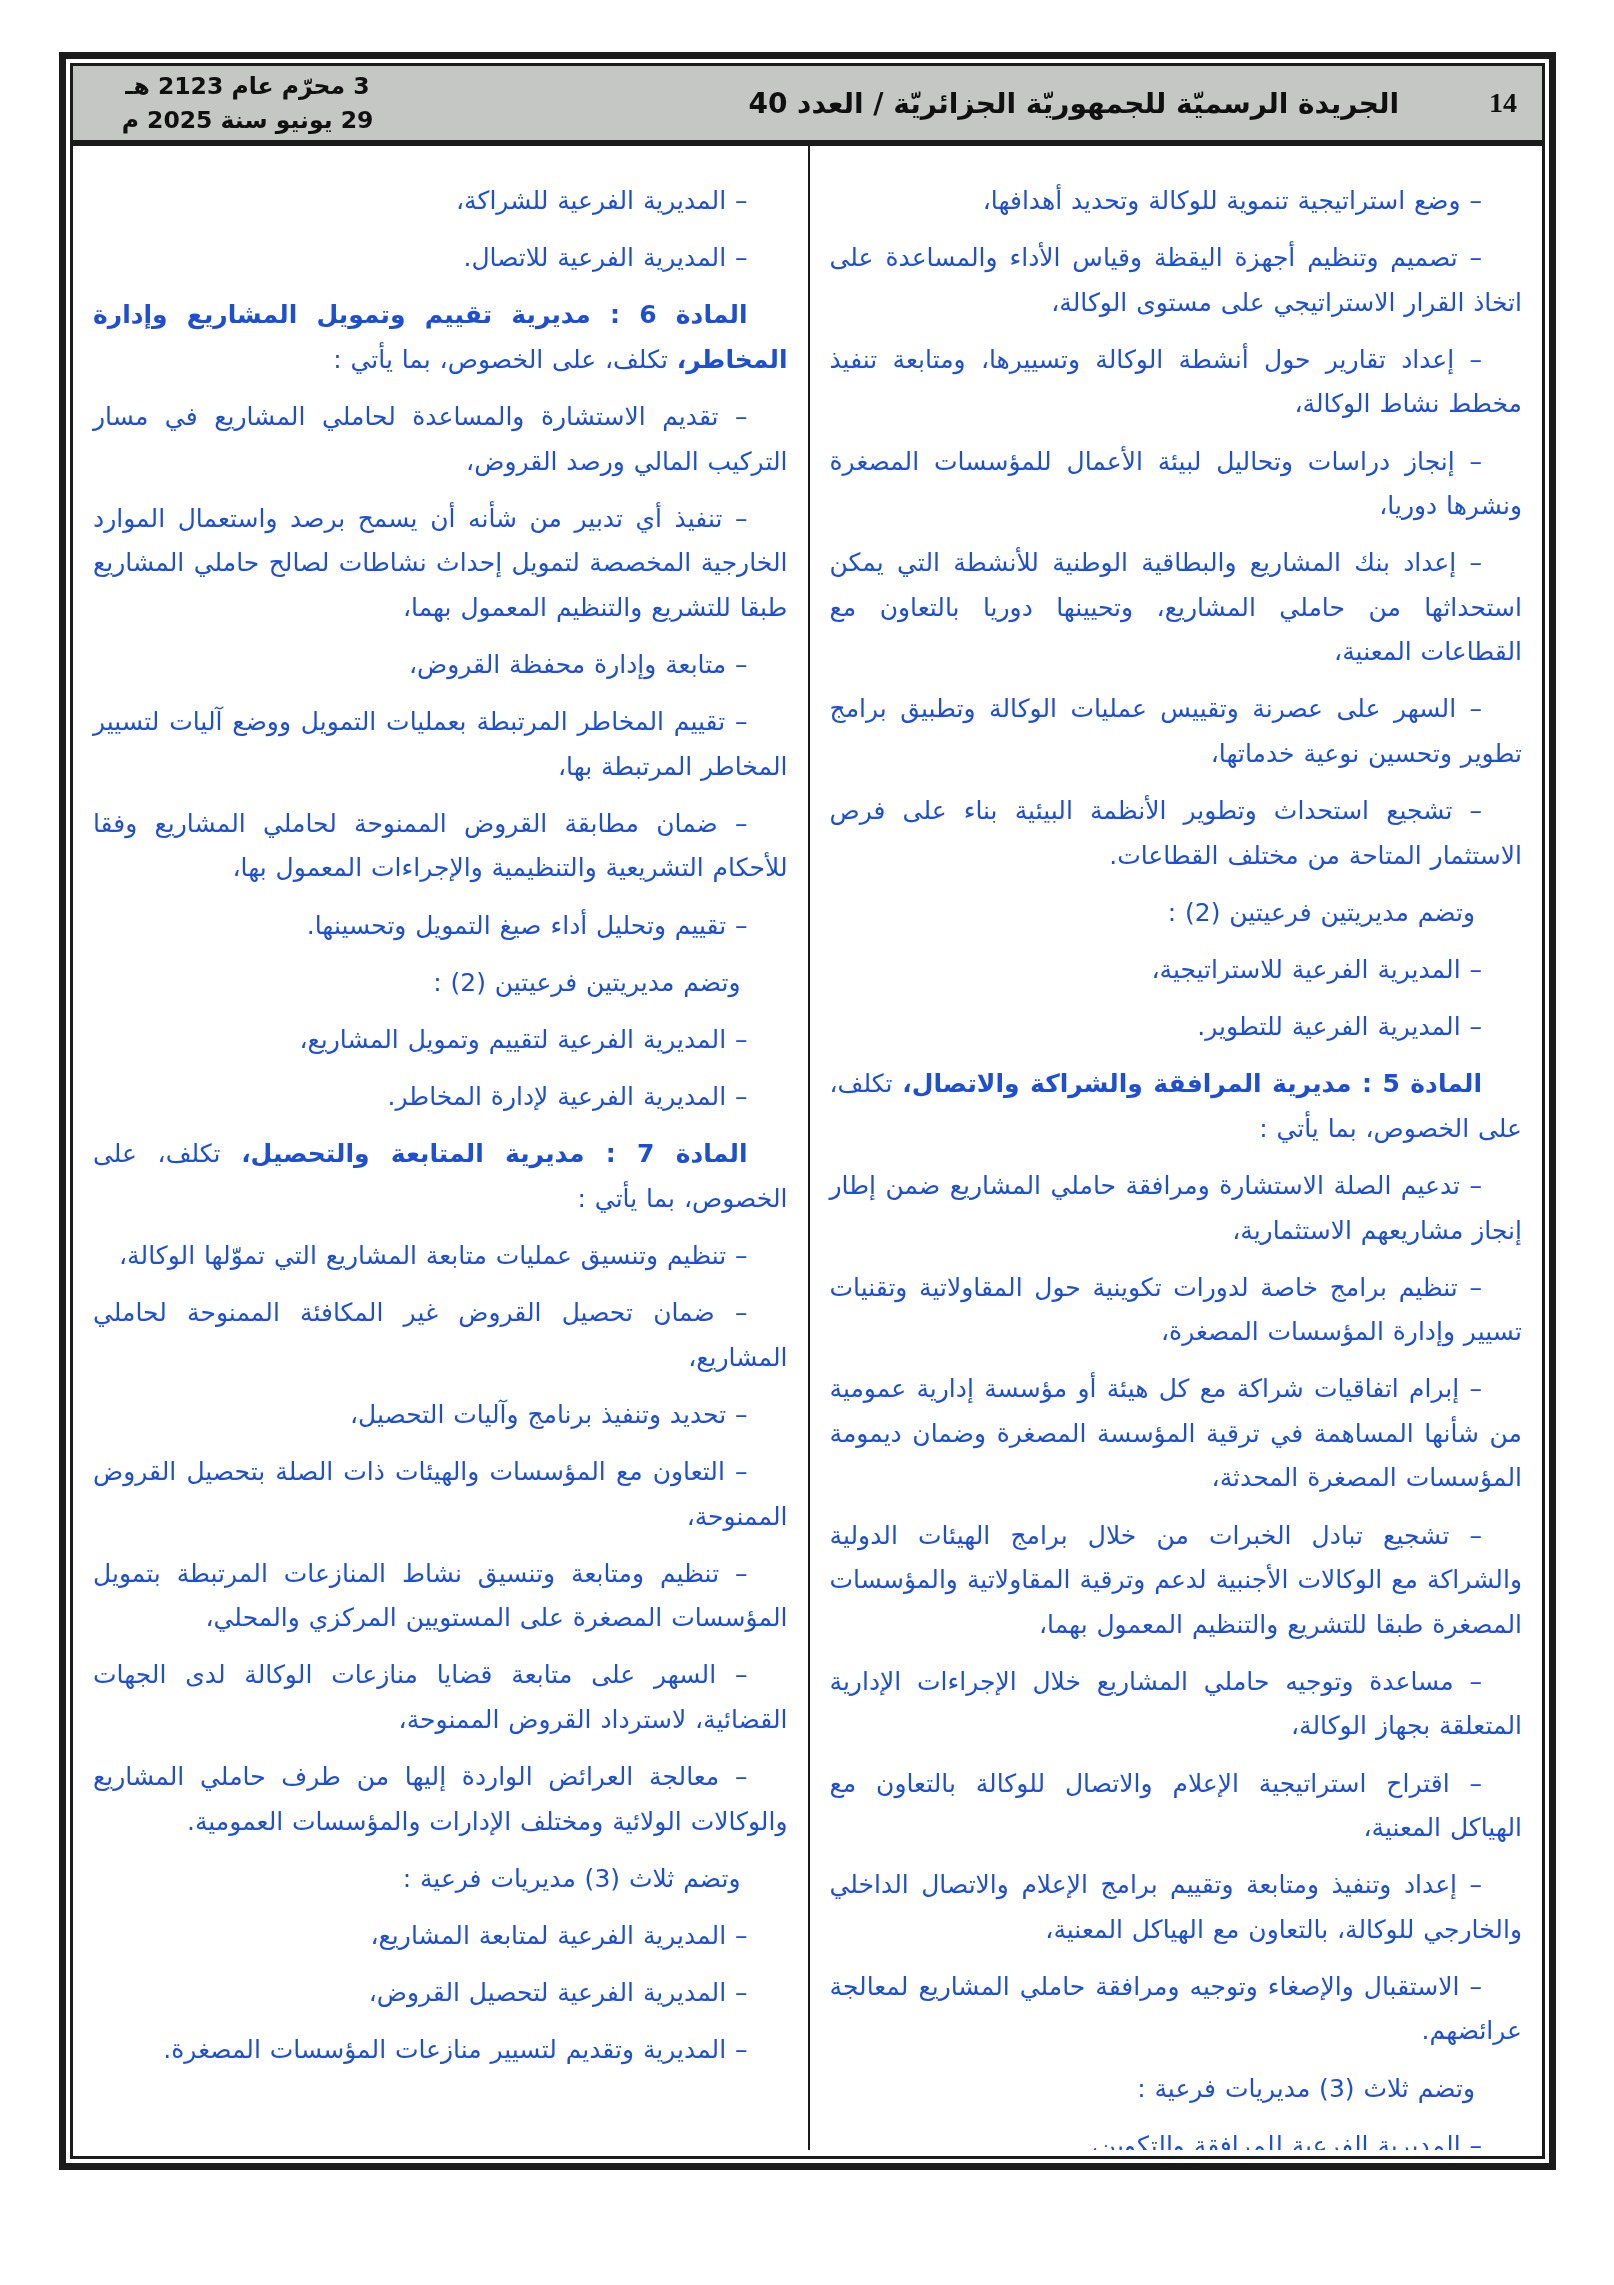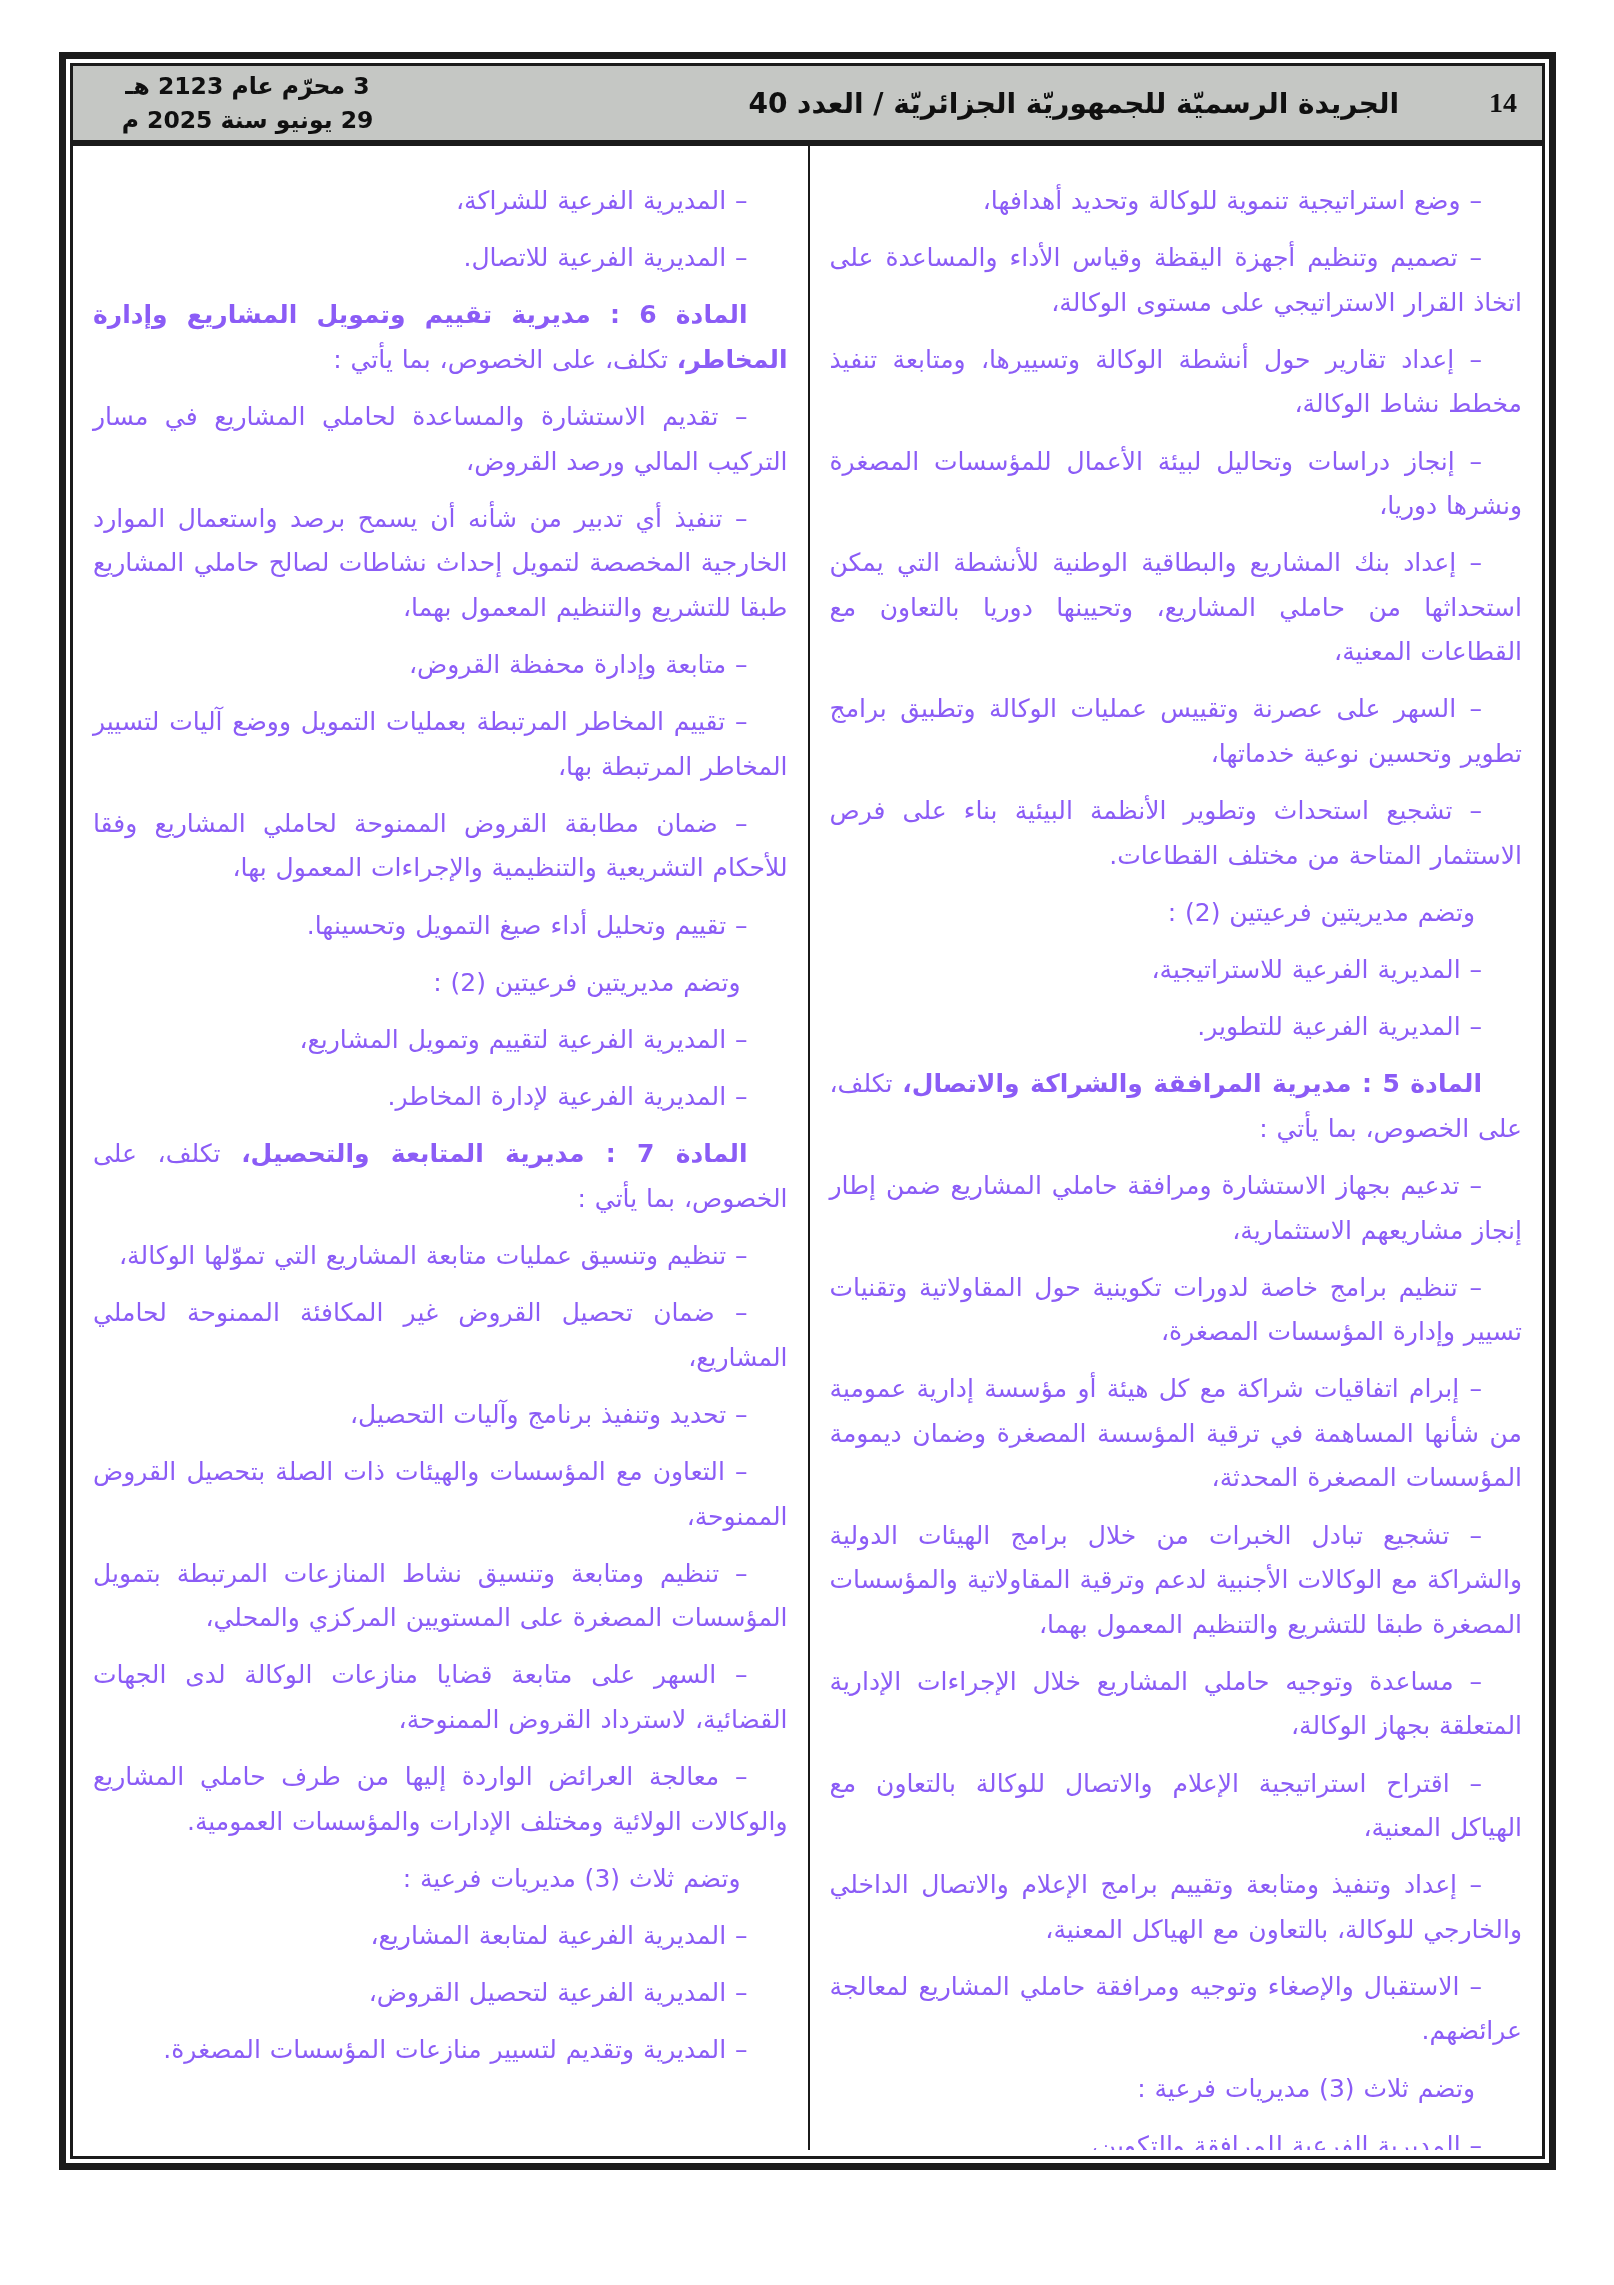--- a/index.html
+++ b/index.html
@@ -69,21 +69,21 @@
     padding: 33px 20px 0 20px;
     overflow: hidden;
   }
   .col-right {
     border-left: 2.7px solid #1b1b1b;
   }
   .para {
     margin: 0 0 12.7px 0;
     font-size: 25px;
     line-height: 1.78;
-    color: #8b5cf6;
+    color: #1d4ed8;
     text-align: justify;
     text-indent: 40px;
     word-spacing: 0.9px;
   }
   .para.plain { text-indent: 47px; }
   .para.article strong { font-weight: bold; }
 </style>
 </head>
 <body>
 
@@ -105,21 +105,21 @@
           <p class="para item">– تصميم وتنظيم أجهزة اليقظة وقياس الأداء والمساعدة على اتخاذ القرار الاستراتيجي على مستوى الوكالة،</p>
           <p class="para item">– إعداد تقارير حول أنشطة الوكالة وتسييرها، ومتابعة تنفيذ مخطط نشاط الوكالة،</p>
           <p class="para item">– إنجاز دراسات وتحاليل لبيئة الأعمال للمؤسسات المصغرة ونشرها دوريا،</p>
           <p class="para item">– إعداد بنك المشاريع والبطاقية الوطنية للأنشطة التي يمكن استحداثها من حاملي المشاريع، وتحيينها دوريا بالتعاون مع القطاعات المعنية،</p>
           <p class="para item">– السهر على عصرنة وتقييس عمليات الوكالة وتطبيق برامج تطوير وتحسين نوعية خدماتها،</p>
           <p class="para item">– تشجيع استحداث وتطوير الأنظمة البيئية بناء على فرص الاستثمار المتاحة من مختلف القطاعات.</p>
           <p class="para plain">وتضم مديريتين فرعيتين (2) :</p>
           <p class="para item">– المديرية الفرعية للاستراتيجية،</p>
           <p class="para item">– المديرية الفرعية للتطوير.</p>
           <p class="para article"><strong>المادة 5 : مديرية المرافقة والشراكة والاتصال،</strong> <span>تكلف، على الخصوص، بما يأتي :</span></p>
-          <p class="para item">– تدعيم بجهاز الاستشارة ومرافقة حاملي المشاريع ضمن إطار إنجاز مشاريعهم الاستثمارية،</p>
+          <p class="para item">– تدعيم الصلة الاستشارة ومرافقة حاملي المشاريع ضمن إطار إنجاز مشاريعهم الاستثمارية،</p>
           <p class="para item">– تنظيم برامج خاصة لدورات تكوينية حول المقاولاتية وتقنيات تسيير وإدارة المؤسسات المصغرة،</p>
           <p class="para item">– إبرام اتفاقيات شراكة مع كل هيئة أو مؤسسة إدارية عمومية من شأنها المساهمة في ترقية المؤسسة المصغرة وضمان ديمومة المؤسسات المصغرة المحدثة،</p>
           <p class="para item">– تشجيع تبادل الخبرات من خلال برامج الهيئات الدولية والشراكة مع الوكالات الأجنبية لدعم وترقية المقاولاتية والمؤسسات المصغرة طبقا للتشريع والتنظيم المعمول بهما،</p>
           <p class="para item">– مساعدة وتوجيه حاملي المشاريع خلال الإجراءات الإدارية المتعلقة بجهاز الوكالة،</p>
           <p class="para item">– اقتراح استراتيجية الإعلام والاتصال للوكالة بالتعاون مع الهياكل المعنية،</p>
           <p class="para item">– إعداد وتنفيذ ومتابعة وتقييم برامج الإعلام والاتصال الداخلي والخارجي للوكالة، بالتعاون مع الهياكل المعنية،</p>
           <p class="para item">– الاستقبال والإصغاء وتوجيه ومرافقة حاملي المشاريع لمعالجة عرائضهم.</p>
           <p class="para plain">وتضم ثلاث (3) مديريات فرعية :</p>
           <p class="para item">– المديرية الفرعية للمرافقة والتكوين،</p>
         </section>

